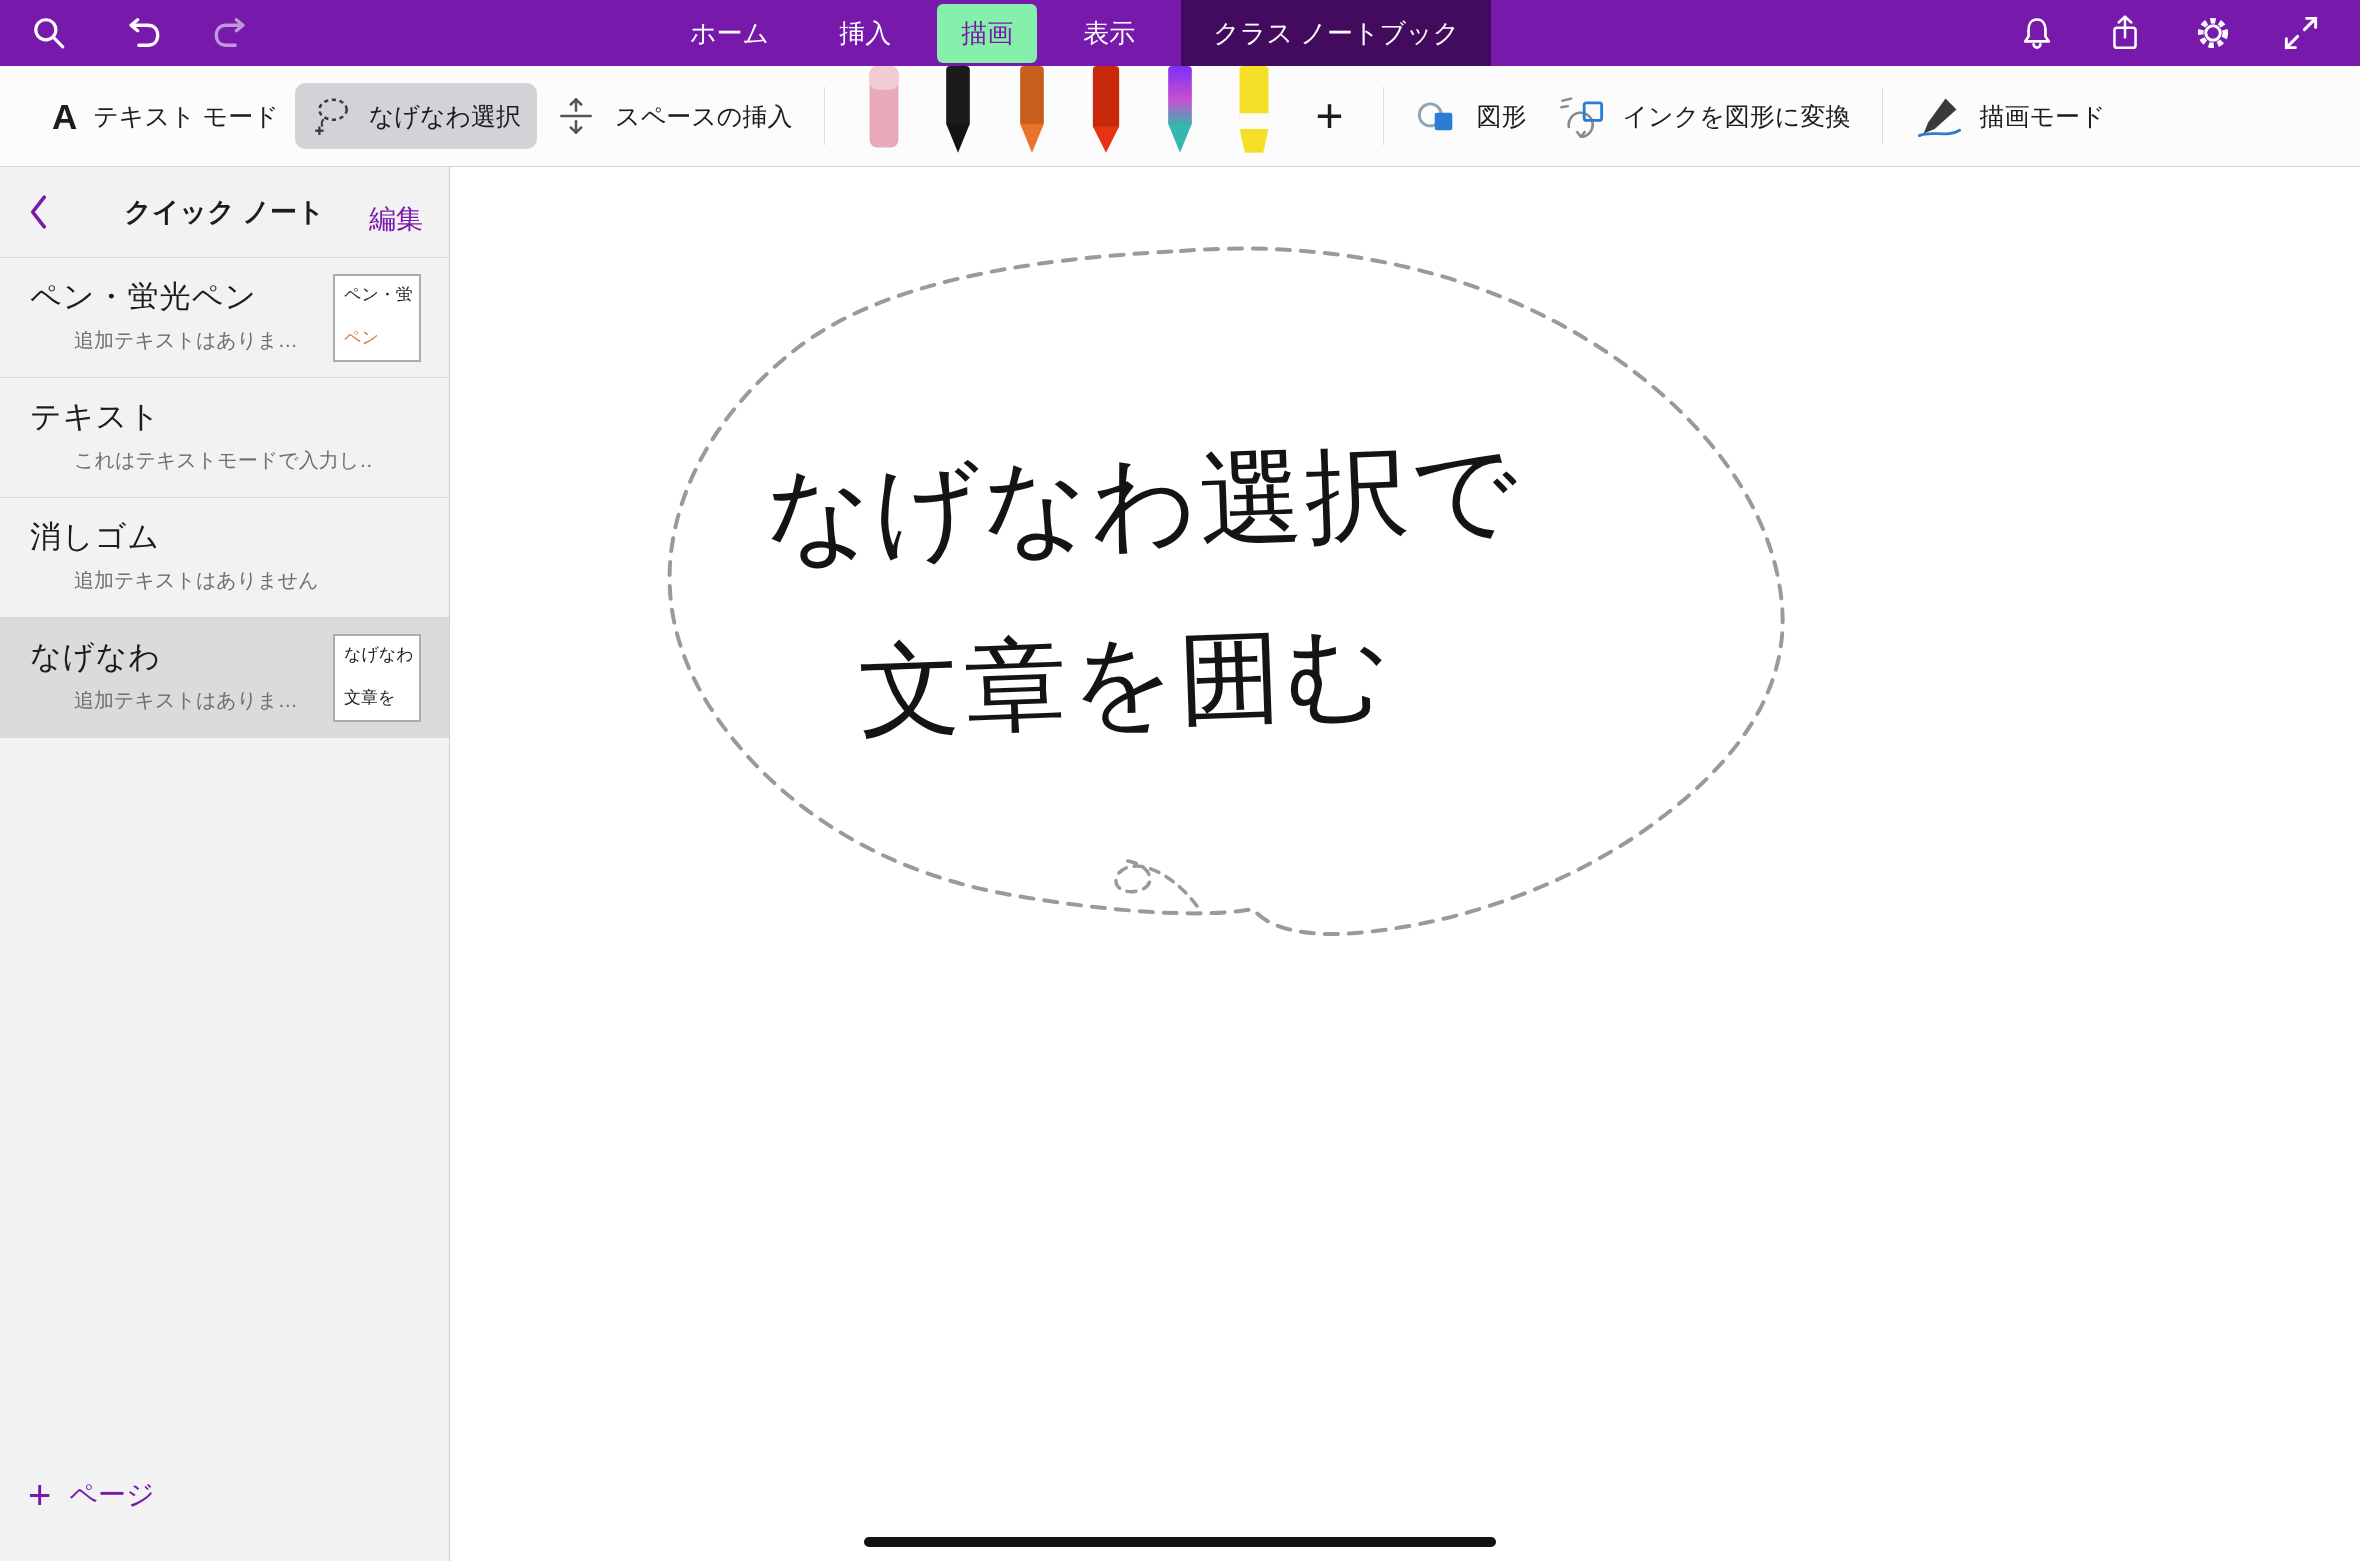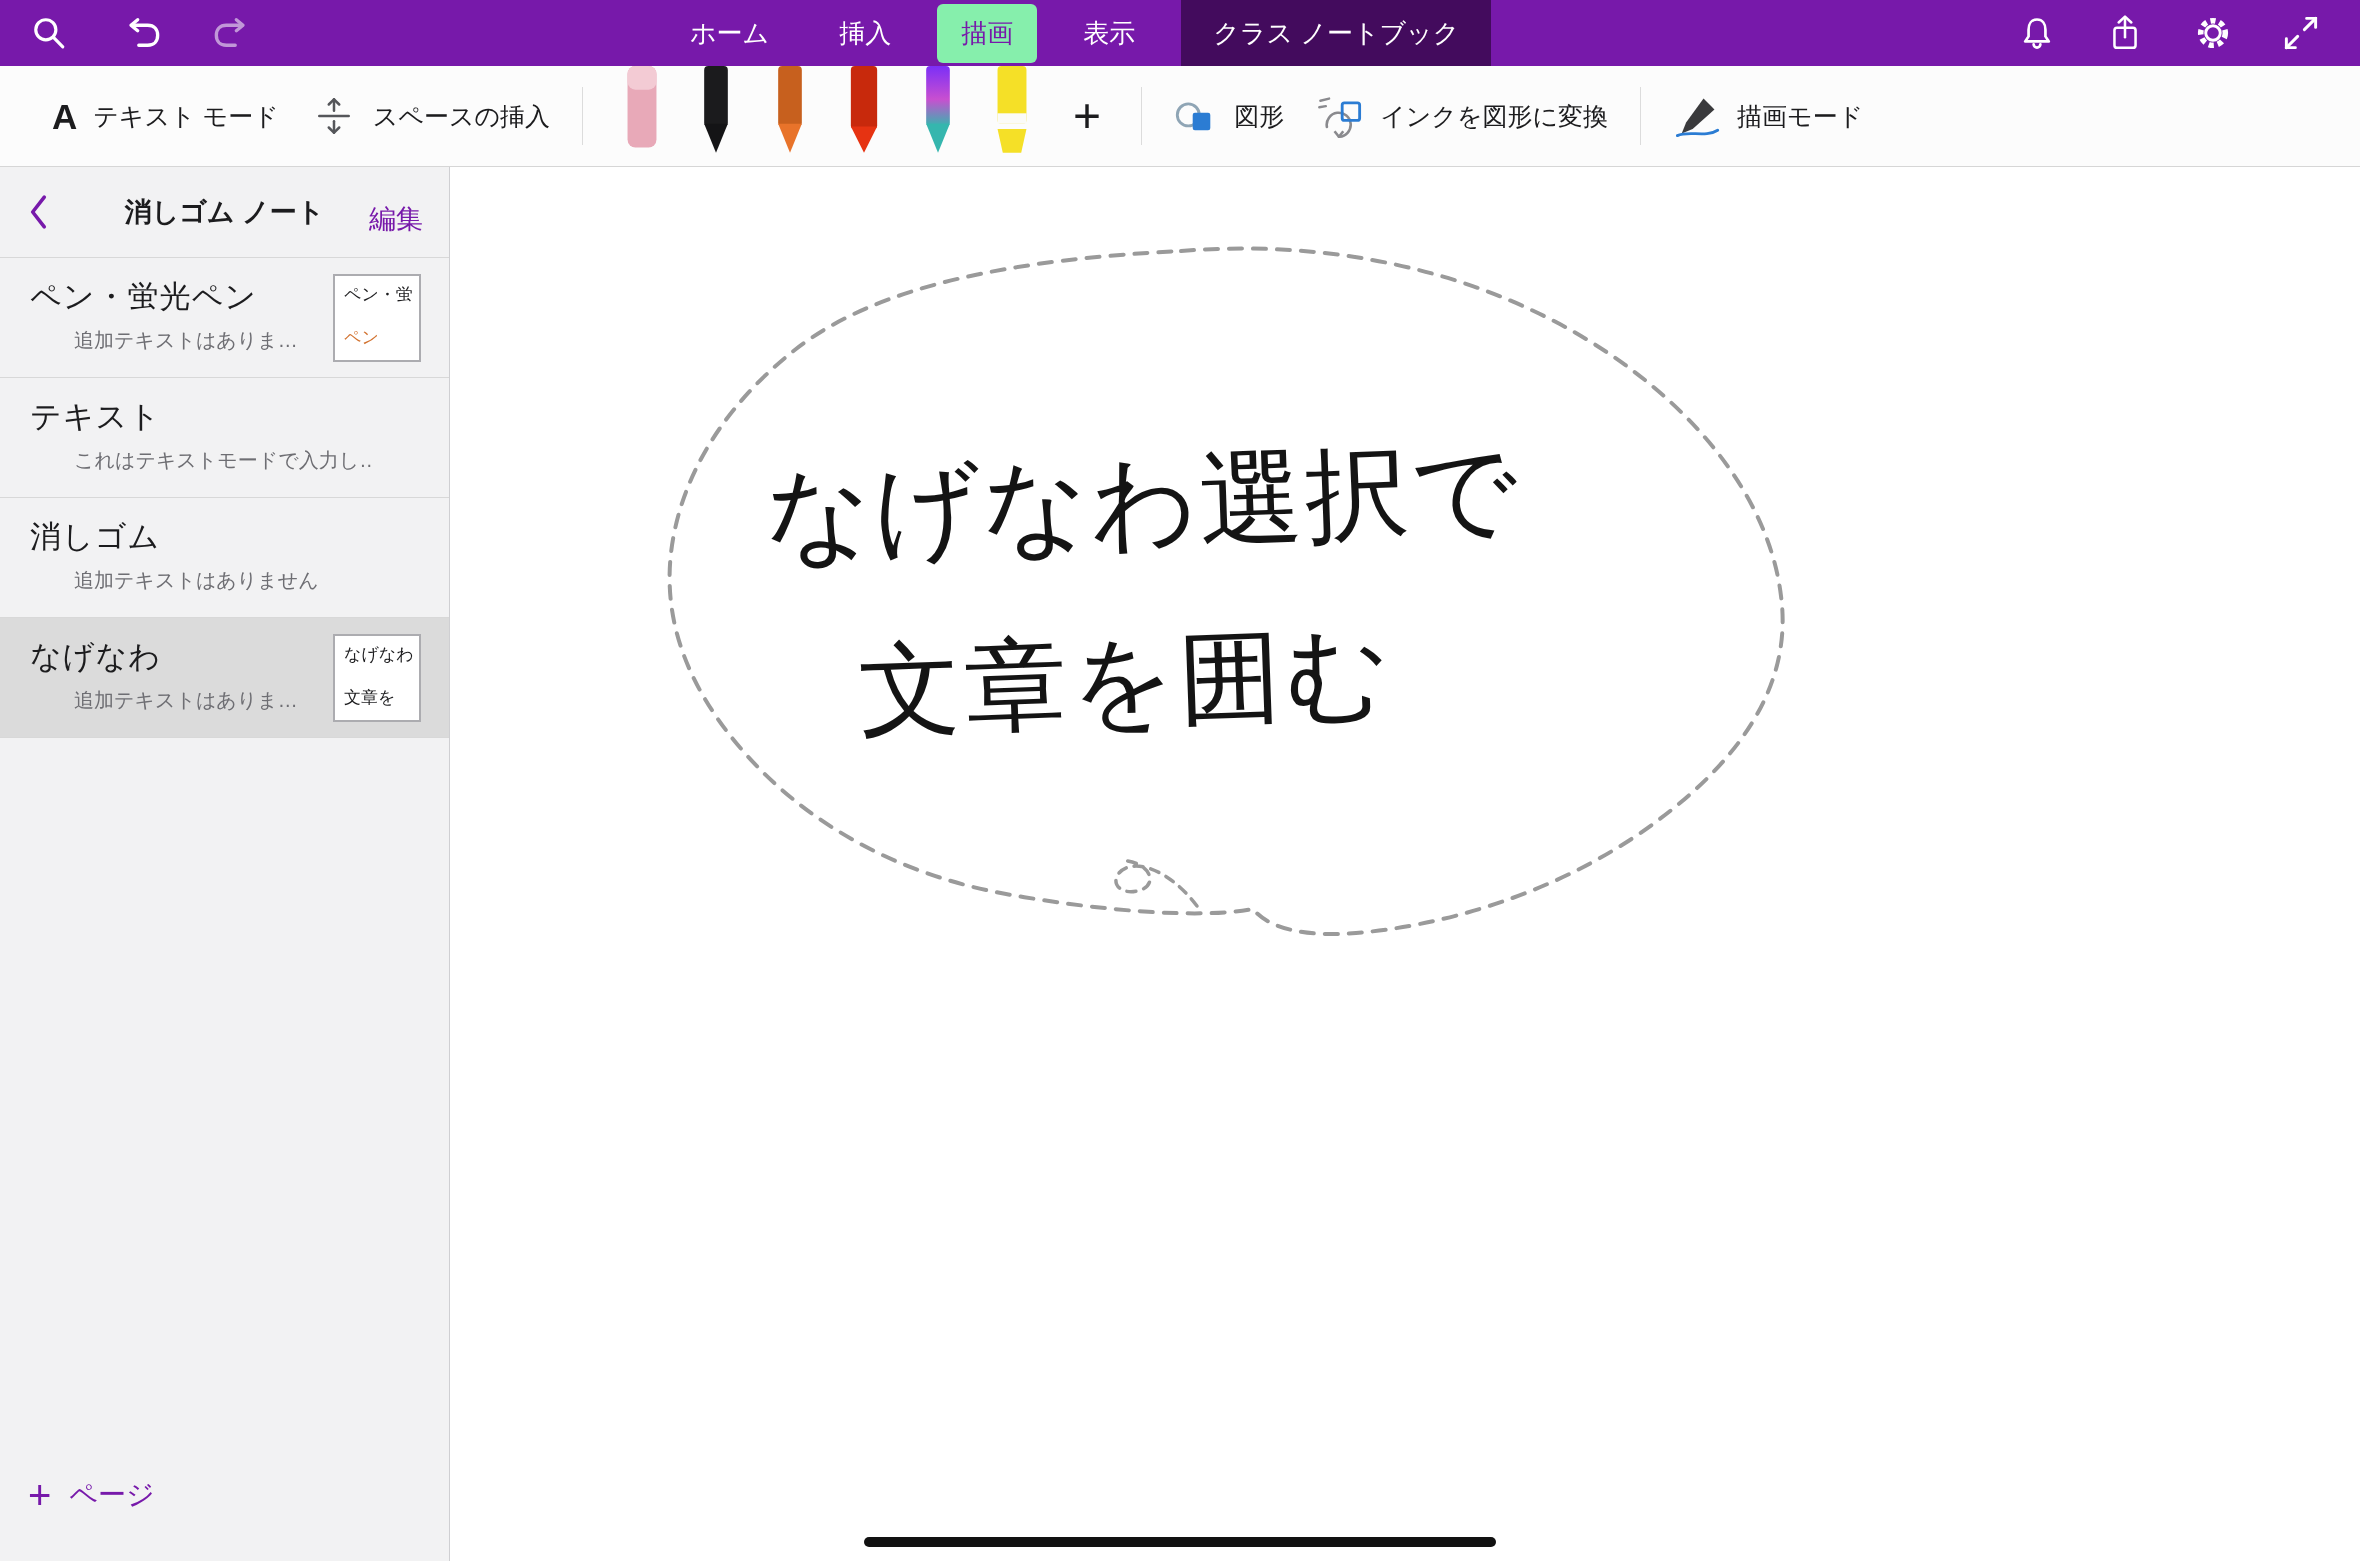--- a/index.html
+++ b/index.html
@@ -113,20 +113,31 @@
       </span>
     </div>
   </header>
 
   <div class="toolbar">
     <div class="tool">
       <span class="glyph-a">A</span>
       <span>テキスト モード</span>
     </div>
 
+    <div class="tool selected">
+      <span style="display:flex">
+        <svg width="42" height="42" viewBox="0 0 40 40">
+            <ellipse cx="21" cy="14" rx="13" ry="9.5" fill="none" stroke="#3A3A3C" stroke-width="2.4" stroke-dasharray="4 3.4"></ellipse>
+            <path d="M12 23 q-3 3 -1 7" fill="none" stroke="#3A3A3C" stroke-width="2"></path>
+            <line x1="8" y1="30" x2="8" y2="38" stroke="#3A3A3C" stroke-width="2.2"></line>
+            <line x1="4" y1="34" x2="12" y2="34" stroke="#3A3A3C" stroke-width="2.2"></line>
+          </svg>
+      </span>
+      <span>なげなわ選択</span>
+    </div>
 
     <div class="tool">
       <span style="display:flex">
         <svg width="46" height="44" viewBox="0 0 44 40" stroke="#55565A" fill="none" stroke-linecap="round">
             <line x1="8" y1="20" x2="36" y2="20" stroke-width="2.6"></line>
             <line x1="22" y1="4" x2="22" y2="15" stroke-width="2.4"></line>
             <polyline points="17,9 22,4 27,9" stroke-width="2.4" stroke-linejoin="round"></polyline>
             <line x1="22" y1="25" x2="22" y2="36" stroke-width="2.4"></line>
             <polyline points="17,31 22,36 27,31" stroke-width="2.4" stroke-linejoin="round"></polyline>
           </svg>
@@ -212,21 +223,21 @@
 
   <div class="bodyrow">
 
     <aside class="sidebar">
       <div class="sidebar-header">
         <span class="back-btn">
           <svg width="26" height="38" viewBox="0 0 24 36">
               <path d="M17 4 L6 18 L17 32" fill="none" stroke="#7719AA" stroke-width="3.4" stroke-linecap="round" stroke-linejoin="round"></path>
             </svg>
         </span>
-        <span class="sidebar-title">消しゴム ノート</span>
+        <span class="sidebar-title">クイック ノート</span>
         <span class="edit-btn">編集</span>
       </div>
 
       <div class="note-list">
         <div class="note-item first">
           <div class="note-title">ペン・蛍光ペン</div>
           <div class="note-sub">追加テキストはありま…</div>
           <div class="thumb">
             <span class="thumb-l1">ペン・蛍</span>
             <span class="thumb-l2">ペン</span>

